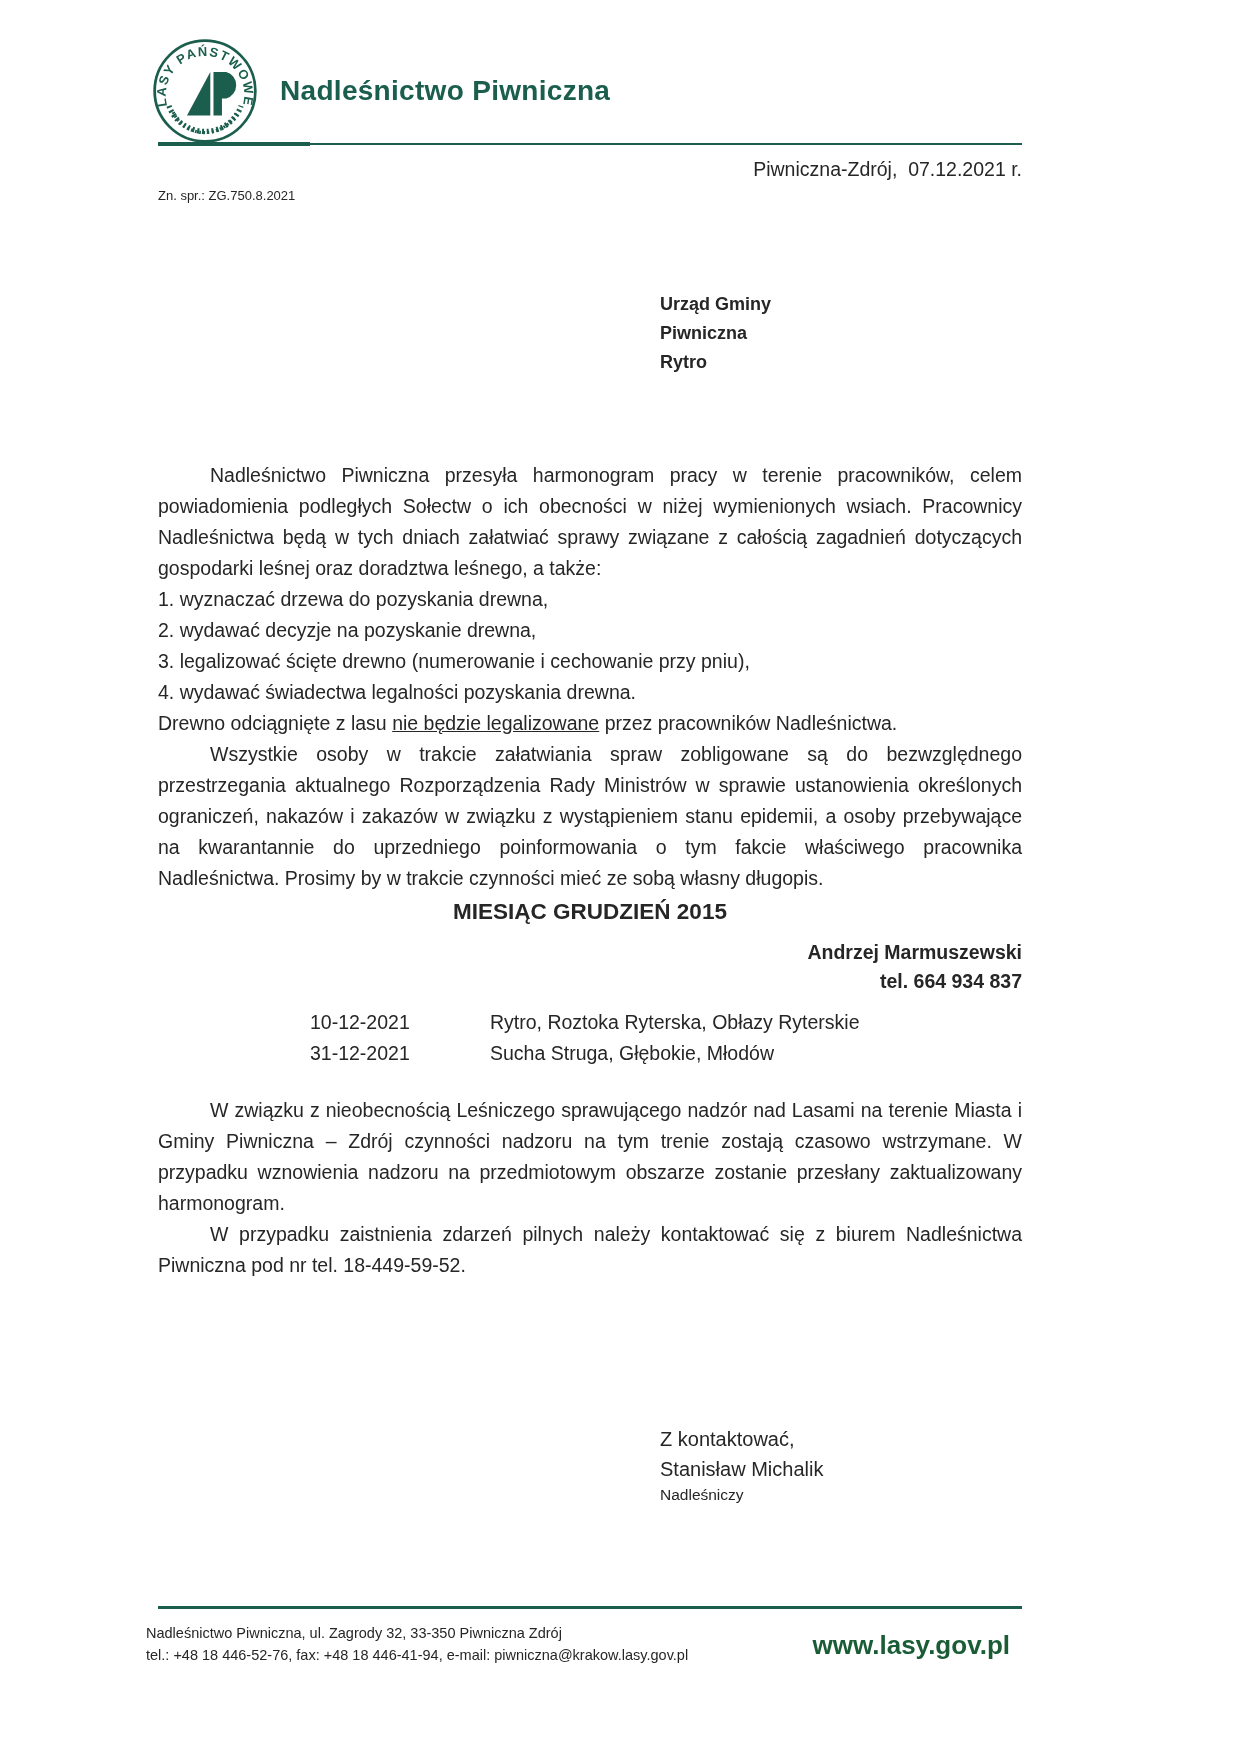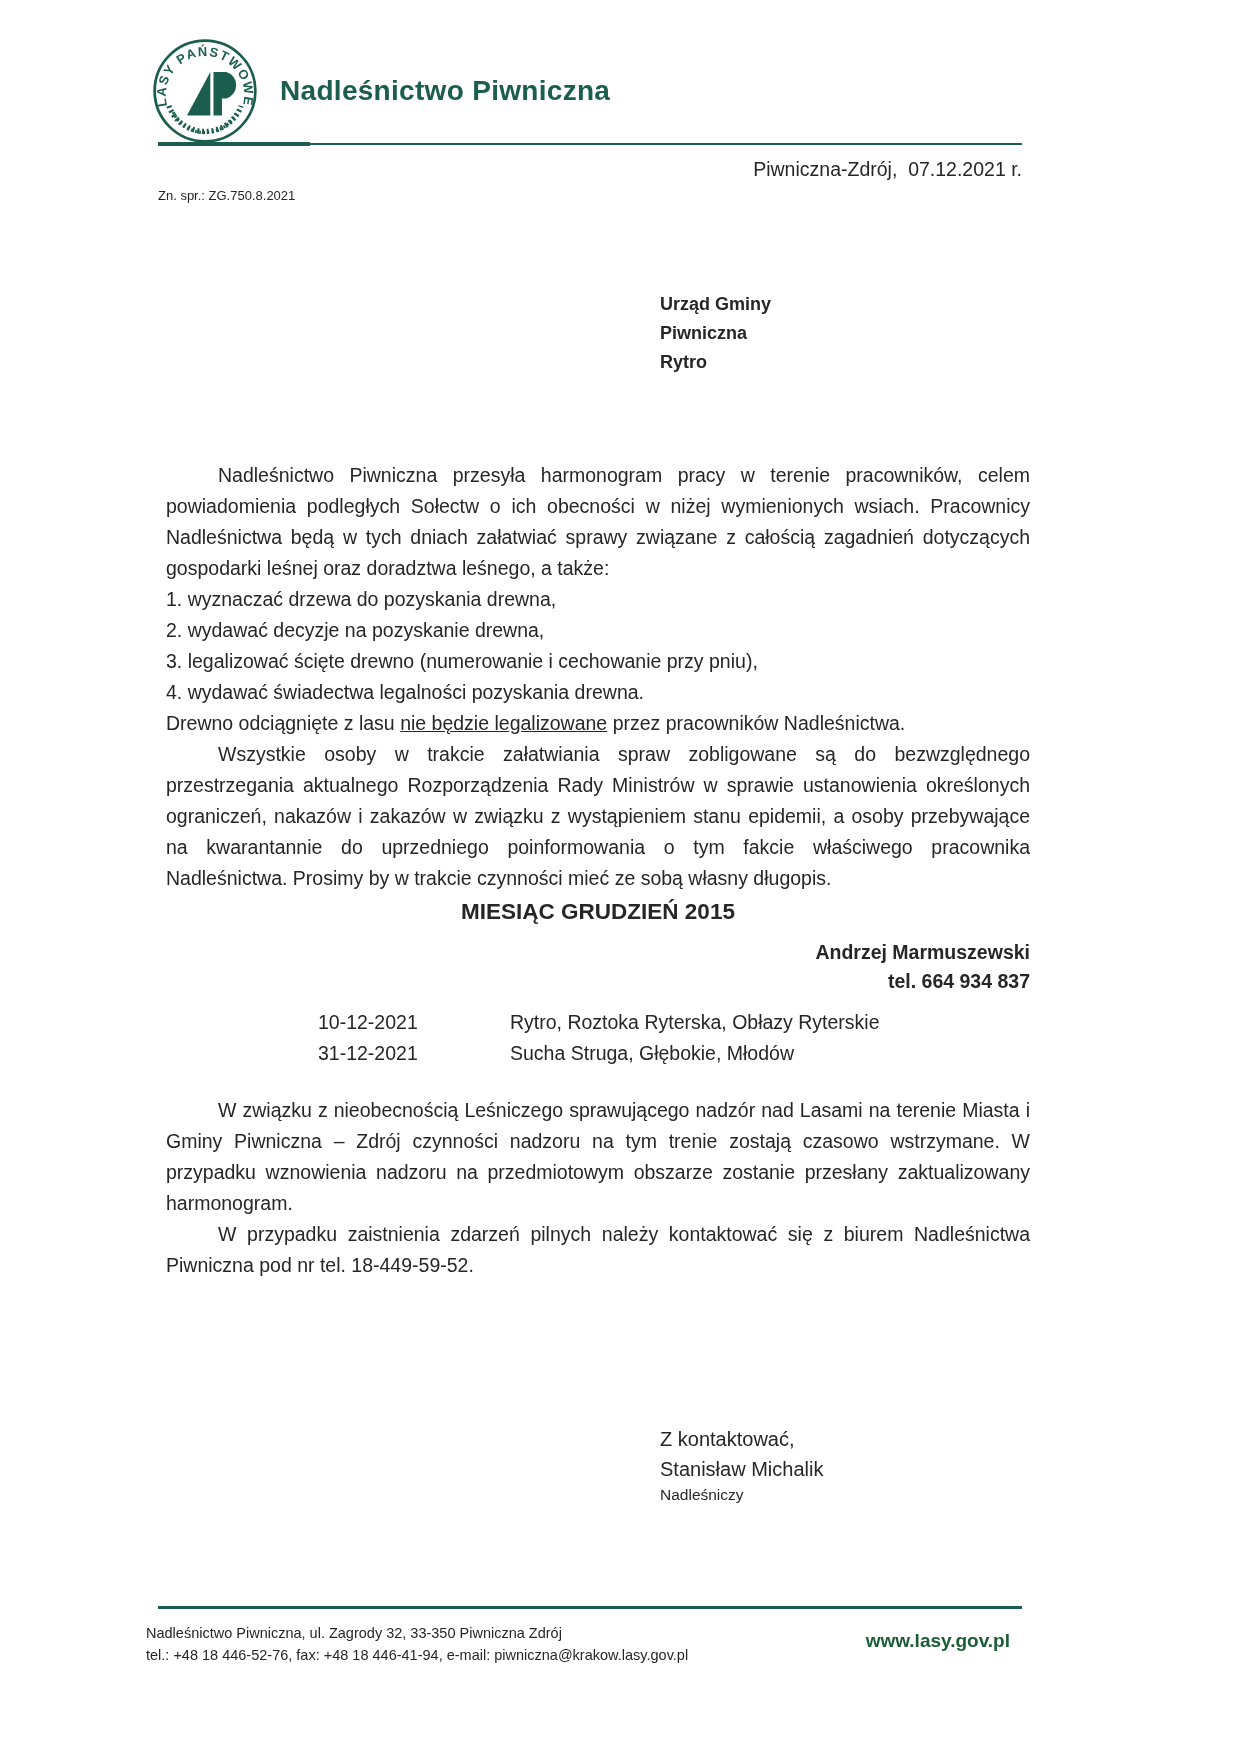--- a/index.html
+++ b/index.html
@@ -22,39 +22,39 @@
   .logo{width:106px;height:106px;display:block;}
   .org-name{font-size:28px;font-weight:bold;color:var(--green);letter-spacing:0.3px;}
   .header-rule{position:absolute;left:158px;top:143px;width:864px;height:2px;background:var(--green);}
   .header-rule::before{content:"";position:absolute;left:0;top:-1px;width:152px;height:4px;background:var(--green);}
   
   .place-date{position:absolute;left:158px;top:158px;width:864px;text-align:right;font-size:19.5px;}
   .reference{position:absolute;left:158px;top:188px;font-size:13px;}
   
   .addressee{position:absolute;left:660px;top:290px;font-size:18px;font-weight:bold;line-height:29px;}
   
-  .body-text{position:absolute;left:158px;top:460px;width:864px;font-size:19.5px;line-height:31px;margin-left:8px;}
+  .body-text{position:absolute;left:158px;top:460px;width:864px;font-size:19.5px;line-height:31px;}
   .body-text p{margin:0;}
   .justified{text-align:justify;}
   .indent{text-indent:52px;}
   .underl{text-decoration:underline;}
   .month-heading{text-align:center;font-weight:bold;font-size:22.5px;margin-top:2px;}
   .contact{ text-align:right;font-weight:bold;line-height:29px;margin-top:11px;}
   .schedule{margin-top:11px;}
-  .schedule-row{display:flex;line-height:31px;gap:12px;}
+  .schedule-row{display:flex;line-height:31px;}
   .schedule-date{margin-left:152px;width:180px;}
   .para-gap{margin-top:26px !important;}
   
   .signature{position:absolute;left:660px;top:1424px;font-size:20px;line-height:30px;}
   .signature .sig-title{font-size:15.5px;line-height:21px;}
   
   .footer-rule{position:absolute;left:158px;top:1606px;width:864px;height:3px;background:var(--green);}
   .footer{position:absolute;left:146px;top:1622px;width:864px;display:flex;justify-content:space-between;align-items:flex-start;}
   .footer-left{font-size:14.5px;line-height:22px;}
-  .footer-site{font-size:19px;font-weight:bold;color:var(--link-green);margin-top:8px;}
+  .footer-site{font-size:26px;font-weight:bold;color:var(--link-green);margin-top:8px;}
 </style>
 </head>
 <body>
 
 <div class="page">
 
   <div class="header">
     <svg class="logo" viewBox="0 0 100 100">
       <circle cx="50" cy="50" r="47.5" fill="#ffffff" stroke="#1b5e4d" stroke-width="2.6"></circle>
       <defs>

